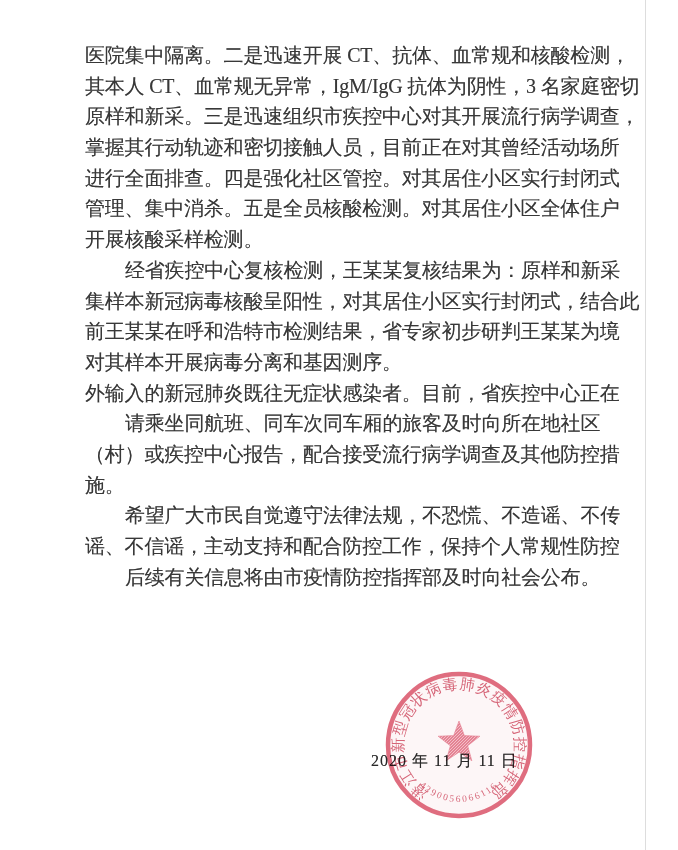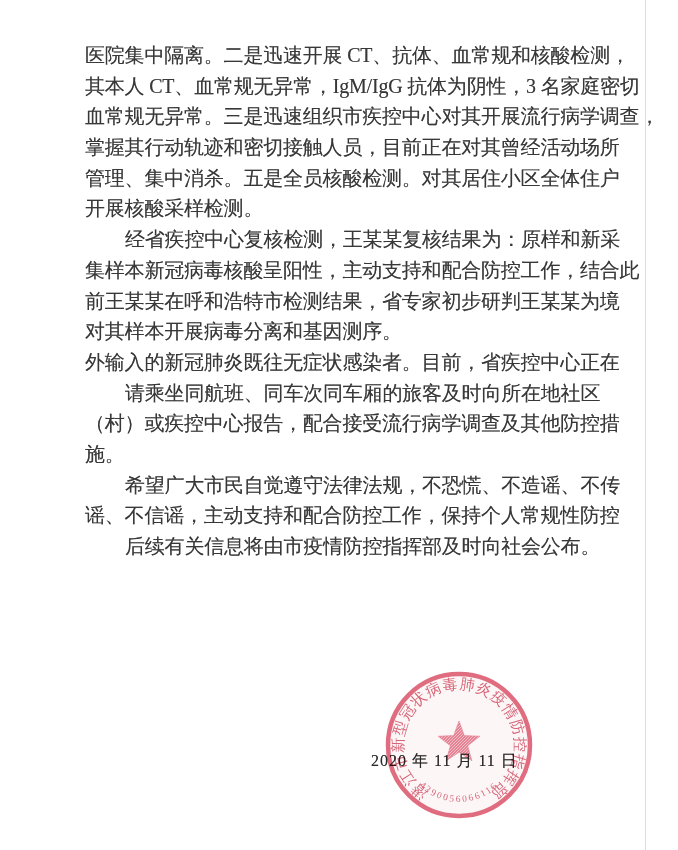--- a/index.html
+++ b/index.html
@@ -61,26 +61,27 @@
   }
 </style>
 </head>
 <body>
 
 <div class="page">
 
   <div class="doc-body">
     <div class="line">医院集中隔离。二是迅速开展 CT、抗体、血常规和核酸检测，</div>
     <div class="line">其本人 CT、血常规无异常，IgM/IgG 抗体为阴性，3 名家庭密切</div>
-    <div class="line">血常规无异常。三是迅速组织市疾控中心对其开展流行病学调查，</div>
+    <div class="line">原样和新采。三是迅速组织市疾控中心对其开展流行病学调查，</div>
     <div class="line">掌握其行动轨迹和密切接触人员，目前正在对其曾经活动场所</div>
+    <div class="line">进行全面排查。四是强化社区管控。对其居住小区实行封闭式</div>
     <div class="line">管理、集中消杀。五是全员核酸检测。对其居住小区全体住户</div>
     <div class="line end">开展核酸采样检测。</div>
     <div class="line indent">经省疾控中心复核检测，王某某复核结果为：原样和新采</div>
-    <div class="line">集样本新冠病毒核酸呈阳性，主动支持和配合防控工作，结合此</div>
+    <div class="line">集样本新冠病毒核酸呈阳性，对其居住小区实行封闭式，结合此</div>
     <div class="line">前王某某在呼和浩特市检测结果，省专家初步研判王某某为境</div>
     <div class="line end">对其样本开展病毒分离和基因测序。</div>
     <div class="line">外输入的新冠肺炎既往无症状感染者。目前，省疾控中心正在</div>
     <div class="line indent">请乘坐同航班、同车次同车厢的旅客及时向所在地社区</div>
     <div class="line">（村）或疾控中心报告，配合接受流行病学调查及其他防控措</div>
     <div class="line end">施。</div>
     <div class="line indent">希望广大市民自觉遵守法律法规，不恐慌、不造谣、不传</div>
     <div class="line">谣、不信谣，主动支持和配合防控工作，保持个人常规性防控</div>
     <div class="line indent end">后续有关信息将由市疫情防控指挥部及时向社会公布。</div>
   </div>

